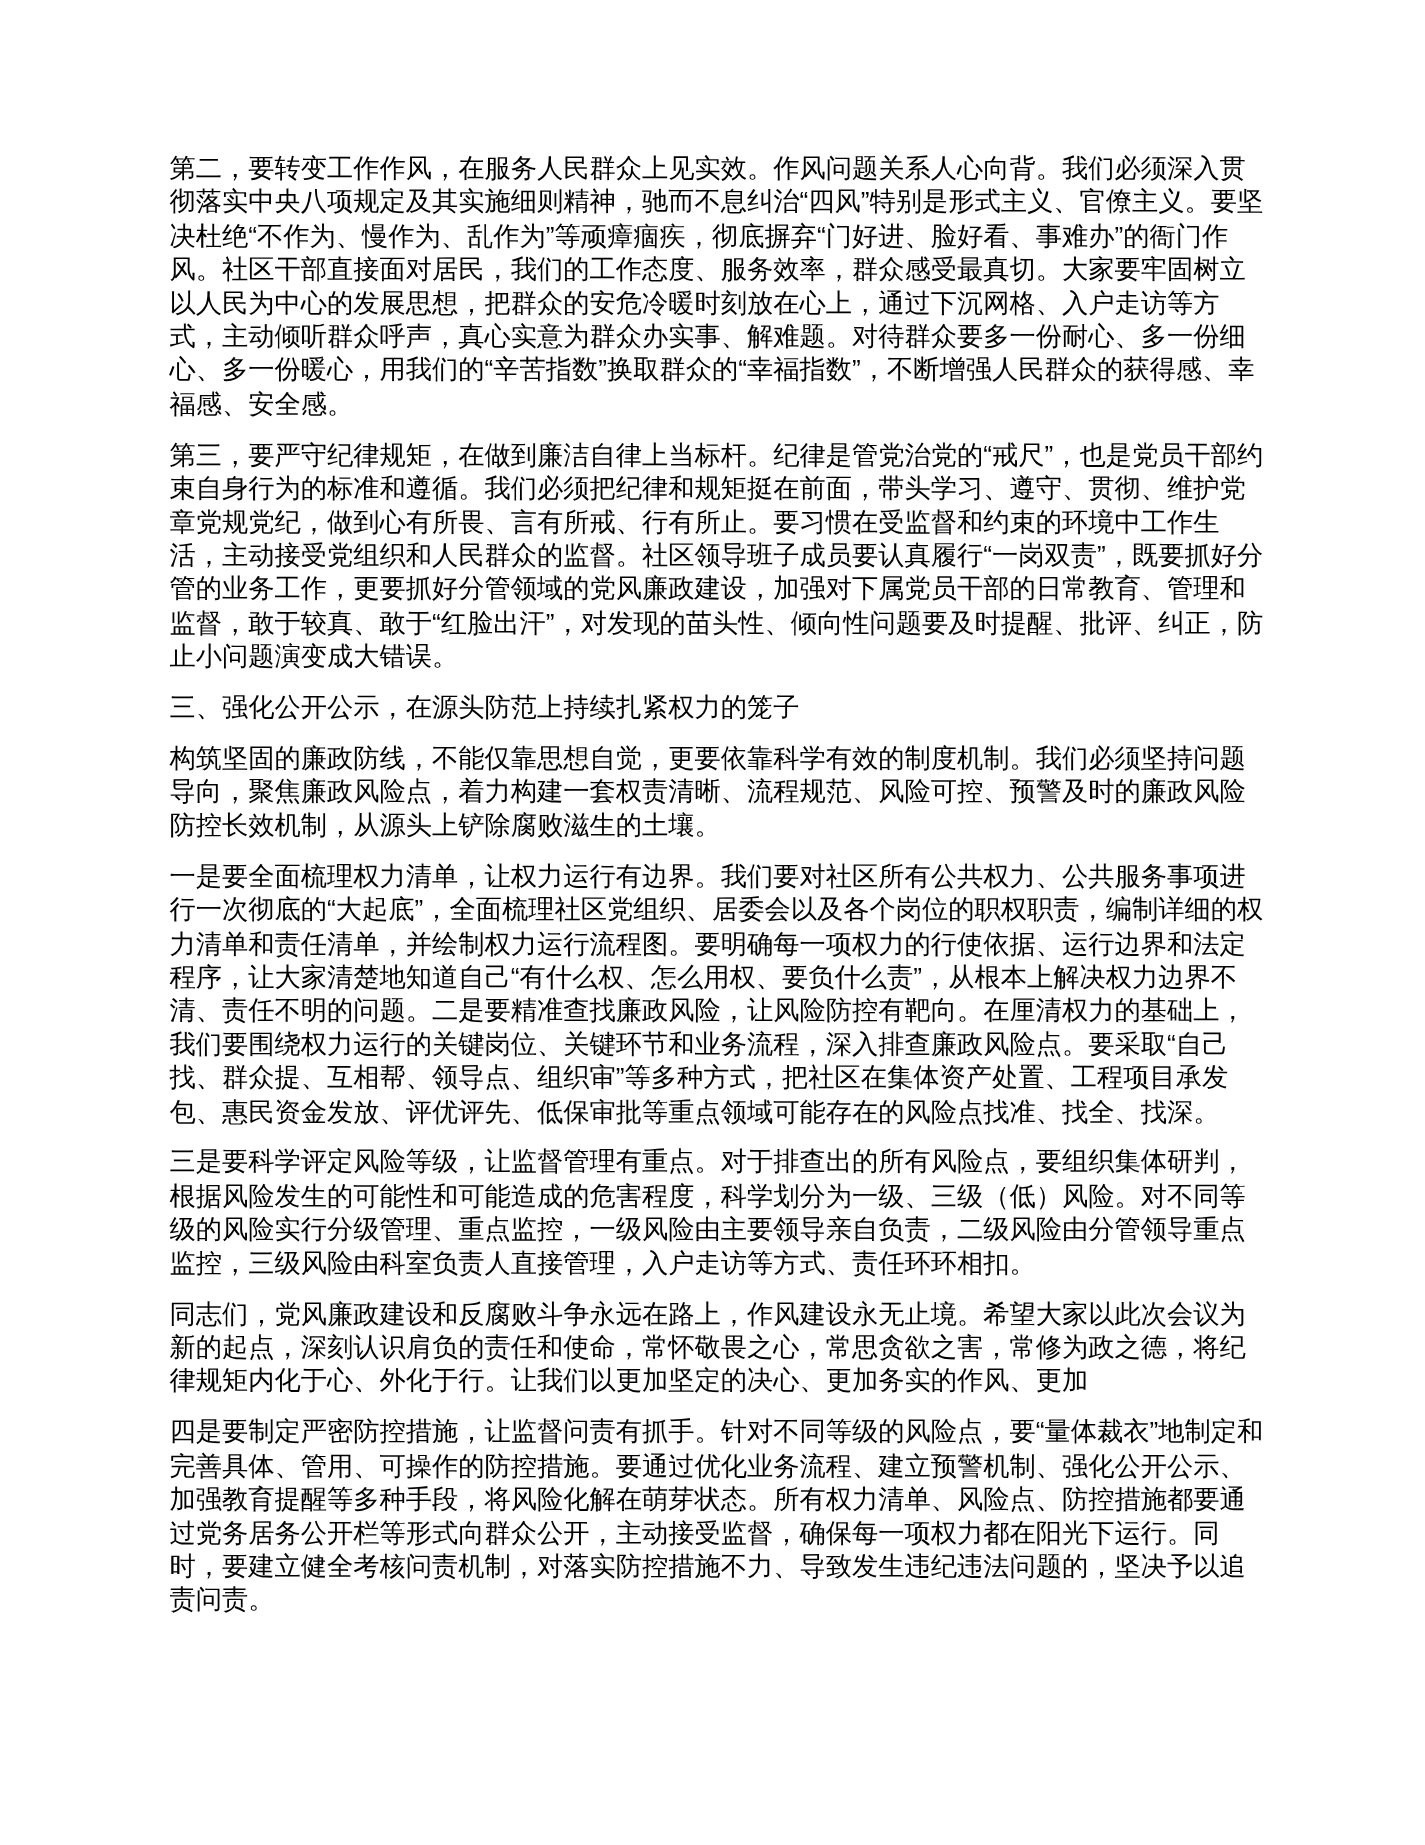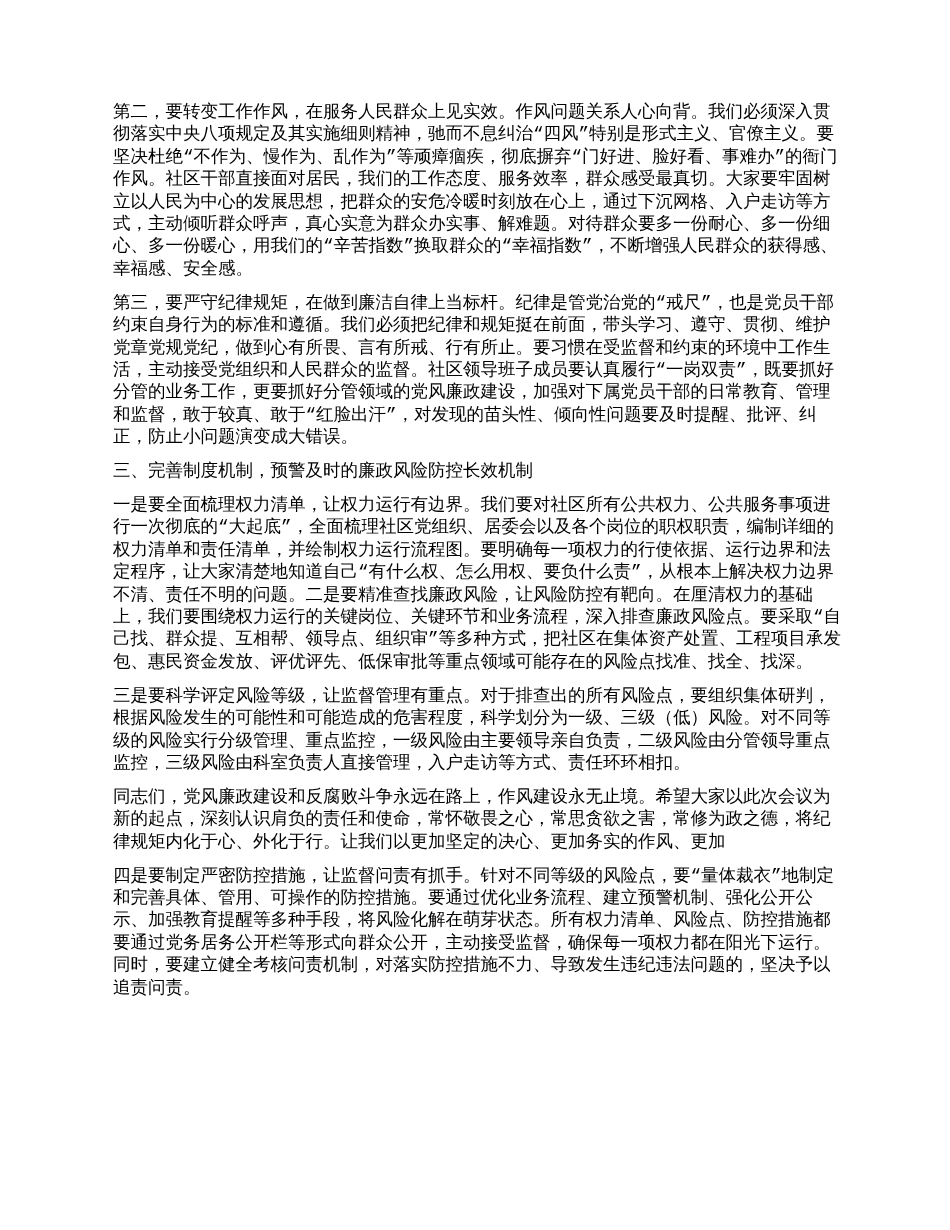--- a/index.html
+++ b/index.html
@@ -18,34 +18,34 @@
   .content {
     position: absolute;
     top: 101px;
     left: 113px;
     width: 732px;
     color: #000000;
     font-size: 17.5px;
     line-height: 22.4px;
     text-align: left;
     letter-spacing: 0;
-    font-family: Liberation Mono, monospace;
   }
   .content p {
     margin: 0 0 11.5px 0;
     font-weight: 400;
     word-break: break-all;
   }
 </style>
 </head>
 <body>
 
 <div class="page">
   <div class="content">
     <p>第二，要转变工作作风，在服务人民群众上见实效。作风问题关系人心向背。我们必须深入贯彻落实中央八项规定及其实施细则精神，驰而不息纠治“四风”特别是形式主义、官僚主义。要坚决杜绝“不作为、慢作为、乱作为”等顽瘴痼疾，彻底摒弃“门好进、脸好看、事难办”的衙门作风。社区干部直接面对居民，我们的工作态度、服务效率，群众感受最真切。大家要牢固树立以人民为中心的发展思想，把群众的安危冷暖时刻放在心上，通过下沉网格、入户走访等方式，主动倾听群众呼声，真心实意为群众办实事、解难题。对待群众要多一份耐心、多一份细心、多一份暖心，用我们的“辛苦指数”换取群众的“幸福指数”，不断增强人民群众的获得感、幸福感、安全感。</p>
     <p>第三，要严守纪律规矩，在做到廉洁自律上当标杆。纪律是管党治党的“戒尺”，也是党员干部约束自身行为的标准和遵循。我们必须把纪律和规矩挺在前面，带头学习、遵守、贯彻、维护党章党规党纪，做到心有所畏、言有所戒、行有所止。要习惯在受监督和约束的环境中工作生活，主动接受党组织和人民群众的监督。社区领导班子成员要认真履行“一岗双责”，既要抓好分管的业务工作，更要抓好分管领域的党风廉政建设，加强对下属党员干部的日常教育、管理和监督，敢于较真、敢于“红脸出汗”，对发现的苗头性、倾向性问题要及时提醒、批评、纠正，防止小问题演变成大错误。</p>
-    <p>三、完善制度机制，预警及时的廉政风险防控长效机制</p>
+    <p>三、强化公开公示，在源头防范上持续扎紧权力的笼子</p>
+    <p>构筑坚固的廉政防线，不能仅靠思想自觉，更要依靠科学有效的制度机制。我们必须坚持问题导向，聚焦廉政风险点，着力构建一套权责清晰、流程规范、风险可控、预警及时的廉政风险防控长效机制，从源头上铲除腐败滋生的土壤。</p>
     <p>一是要全面梳理权力清单，让权力运行有边界。我们要对社区所有公共权力、公共服务事项进行一次彻底的“大起底”，全面梳理社区党组织、居委会以及各个岗位的职权职责，编制详细的权力清单和责任清单，并绘制权力运行流程图。要明确每一项权力的行使依据、运行边界和法定程序，让大家清楚地知道自己“有什么权、怎么用权、要负什么责”，从根本上解决权力边界不清、责任不明的问题。二是要精准查找廉政风险，让风险防控有靶向。在厘清权力的基础上，我们要围绕权力运行的关键岗位、关键环节和业务流程，深入排查廉政风险点。要采取“自己找、群众提、互相帮、领导点、组织审”等多种方式，把社区在集体资产处置、工程项目承发包、惠民资金发放、评优评先、低保审批等重点领域可能存在的风险点找准、找全、找深。</p>
     <p>三是要科学评定风险等级，让监督管理有重点。对于排查出的所有风险点，要组织集体研判，根据风险发生的可能性和可能造成的危害程度，科学划分为一级、三级（低）风险。对不同等级的风险实行分级管理、重点监控，一级风险由主要领导亲自负责，二级风险由分管领导重点监控，三级风险由科室负责人直接管理，入户走访等方式、责任环环相扣。</p>
     <p>同志们，党风廉政建设和反腐败斗争永远在路上，作风建设永无止境。希望大家以此次会议为新的起点，深刻认识肩负的责任和使命，常怀敬畏之心，常思贪欲之害，常修为政之德，将纪律规矩内化于心、外化于行。让我们以更加坚定的决心、更加务实的作风、更加</p>
     <p>四是要制定严密防控措施，让监督问责有抓手。针对不同等级的风险点，要“量体裁衣”地制定和完善具体、管用、可操作的防控措施。要通过优化业务流程、建立预警机制、强化公开公示、加强教育提醒等多种手段，将风险化解在萌芽状态。所有权力清单、风险点、防控措施都要通过党务居务公开栏等形式向群众公开，主动接受监督，确保每一项权力都在阳光下运行。同时，要建立健全考核问责机制，对落实防控措施不力、导致发生违纪违法问题的，坚决予以追责问责。</p>
   </div>
 </div>
 
 </body></html>

